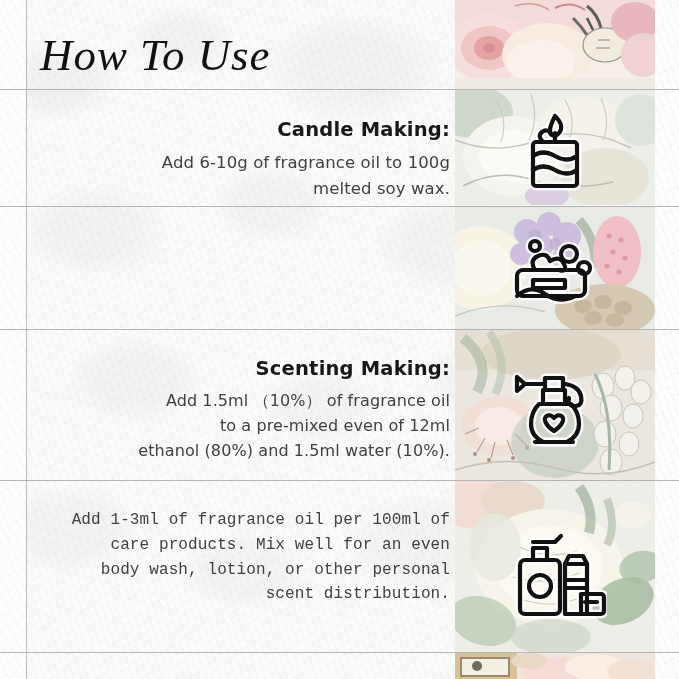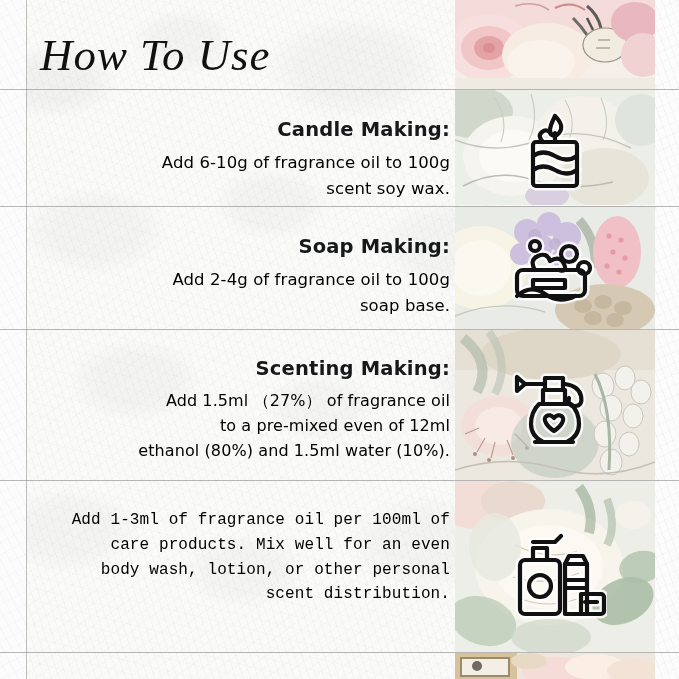--- a/index.html
+++ b/index.html
@@ -99,21 +99,21 @@
     color:#17181a;
     letter-spacing:.2px;
     margin-bottom:9px;
     white-space:nowrap;
   }
   .sec-body {
     font-family:"DejaVu Sans", sans-serif;
     font-weight:400;
     font-size:16.5px;
     line-height:1.55;
-    color:#000000;
+    color:#404040;
     letter-spacing:.1px;
   }
   .sec-body .ln { display:block; white-space:nowrap; }
 
   
   .icon-wrap {
     position:absolute; left:0; width:200px;
     display:flex; align-items:center; justify-content:center;
     pointer-events:none;
   }
@@ -296,36 +296,29 @@
   <div class="rule-h" style="top:652px;"></div>
 
   <div class="text-col">
 
     <div class="title">How To Use</div>
 
     <div class="section" style="top:102px;">
       <div class="sec-head">Candle Making:</div>
       <div class="sec-body">
         <span class="ln">Add 6-10g of fragrance oil to 100g</span>
-        <span class="ln">scent soy wax.</span>
+        <span class="ln">melted soy wax.</span>
       </div>
     </div>
 
-    <div class="section" style="top:219px;">
-      <div class="sec-head">Soap Making:</div>
-      <div class="sec-body">
-        <span class="ln">Add 2-4g of fragrance oil to 100g</span>
-        <span class="ln">soap base.</span>
-      </div>
-    </div>
 
     <div class="section" style="top:341px;">
       <div class="sec-head">Scenting Making:</div>
       <div class="sec-body" style="font-size:16px;">
-        <span class="ln">Add 1.5ml （27%） of fragrance oil</span>
+        <span class="ln">Add 1.5ml （10%） of fragrance oil</span>
         <span class="ln">to a pre-mixed even of 12ml</span>
         <span class="ln">ethanol (80%) and 1.5ml water (10%).</span>
       </div>
     </div>
 
     <div class="section" style="top:492px;">
       <div class="sec-body" style="font-size:16px;font-family:Liberation Mono, monospace;">
         <span class="ln">Add 1-3ml of fragrance oil per 100ml of</span>
         <span class="ln">care products. Mix well for an even</span>
         <span class="ln">body wash, lotion, or other personal</span>

